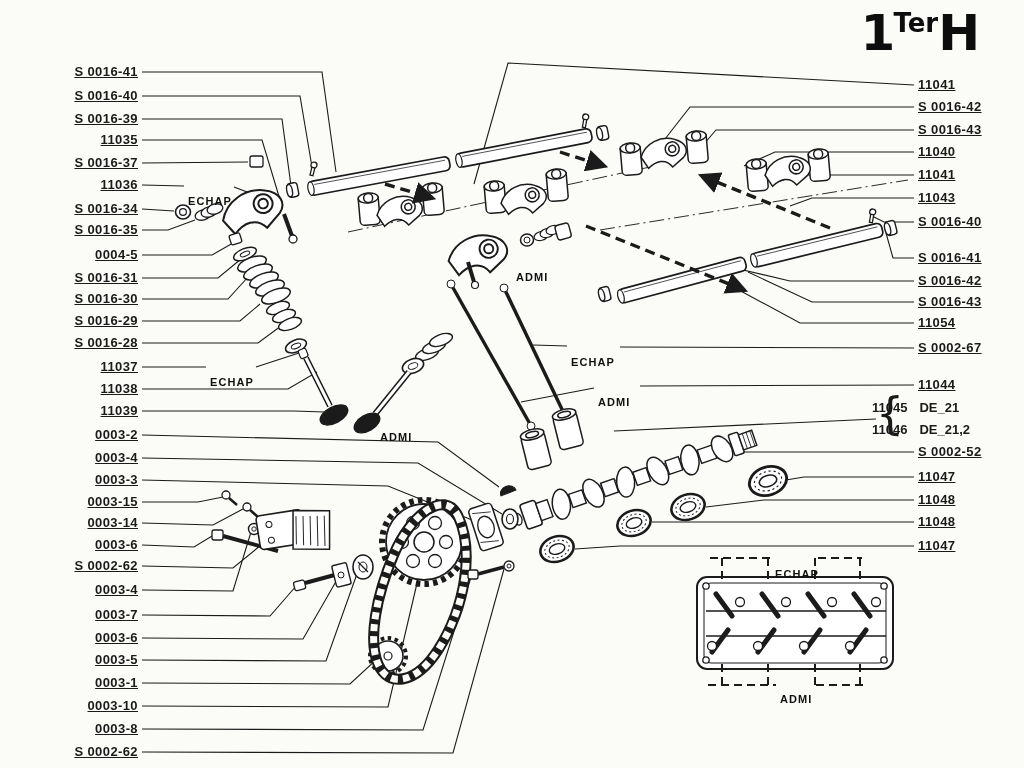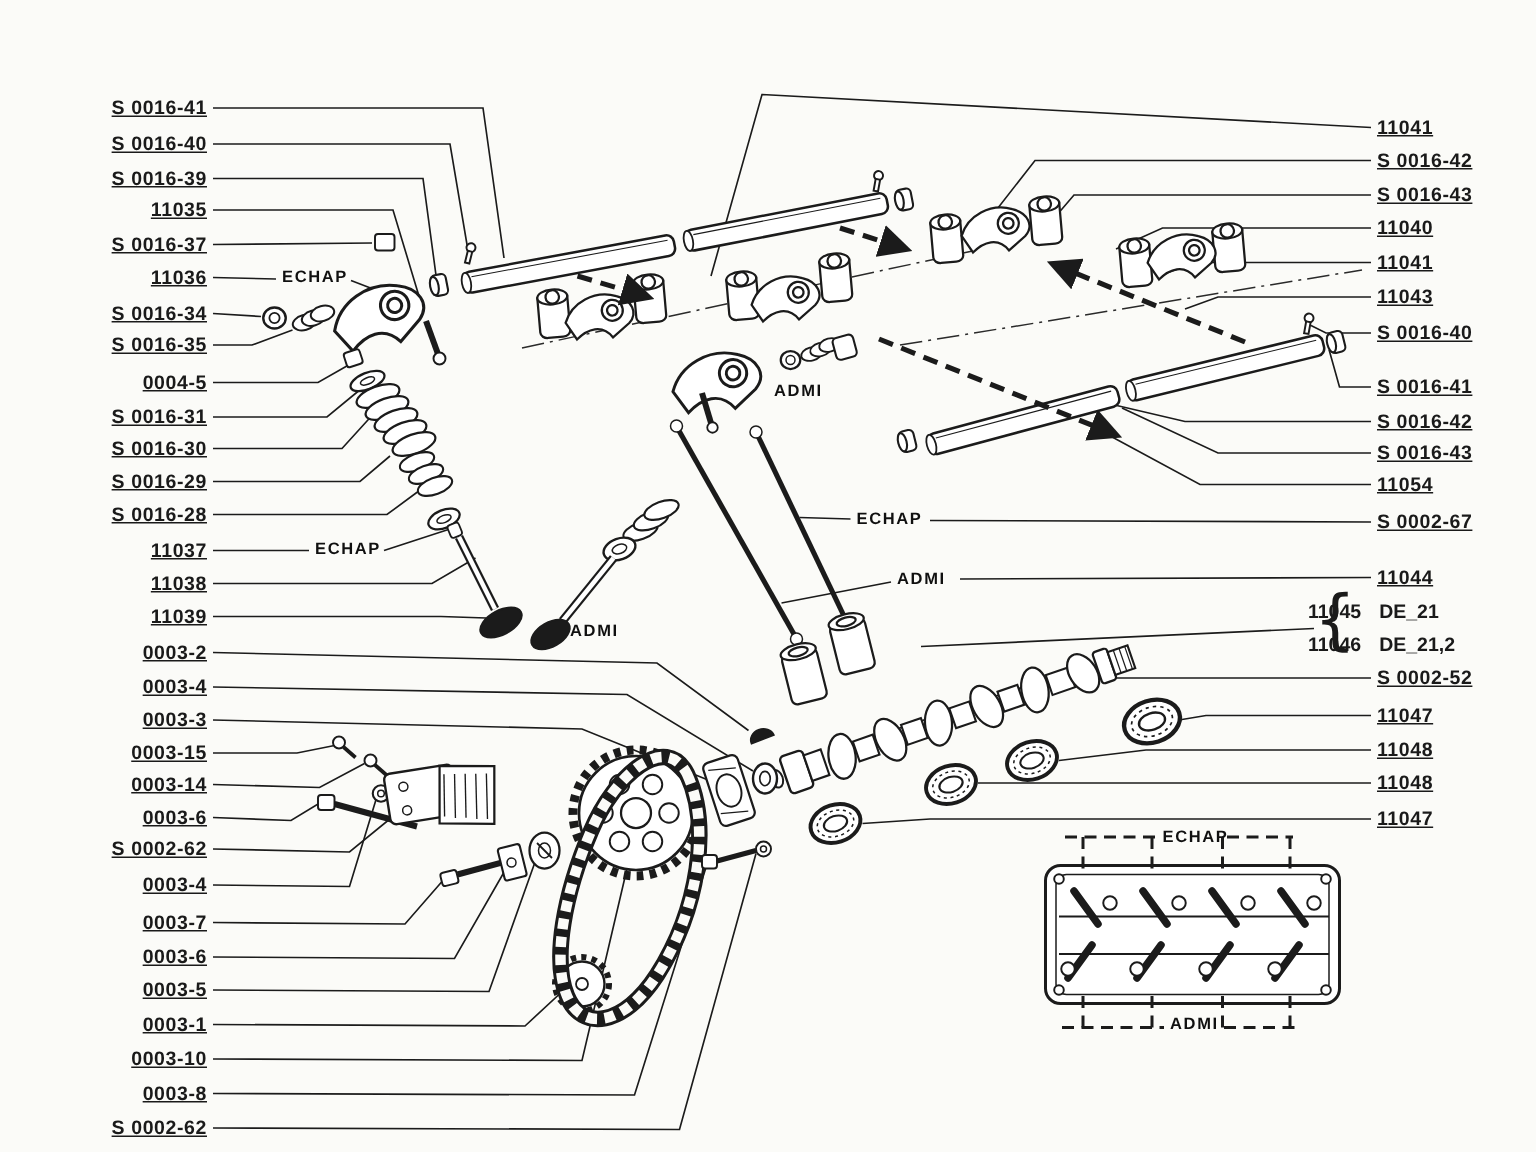--- a/index.html
+++ b/index.html
@@ -5,21 +5,21 @@
   html,body{margin:0;padding:0;}
   body{width:1024px;height:768px;position:relative;background:#fbfbf8;overflow:hidden;
        font-family:"Liberation Sans",sans-serif;}
   #stage{position:absolute;inset:0;width:1024px;height:768px;}
   svg.art{position:absolute;left:0;top:0;}
   .lbl{position:absolute;font:700 13px/17px "Liberation Sans",sans-serif;
        letter-spacing:.4px;color:#1a1a1a;white-space:nowrap;text-decoration:underline;}
   .lblL{right:886px;text-align:right;}
   .lblR{left:918px;text-align:right;}
   .fn{position:absolute;font:700 11px/13px "Liberation Sans",sans-serif;
-      letter-spacing:1.1px;color:#101010;white-space:nowrap;}
+      letter-spacing:1.1px;color:#101010;white-space:nowrap;margin-top:16px;}
   .grp{position:absolute;left:872px;display:flex;gap:12px;
        font:700 13px/17px "Liberation Sans",sans-serif;color:#1a1a1a;white-space:nowrap;}
   .brace{position:absolute;left:876px;top:392px;font:400 44px/44px "DejaVu Sans",sans-serif;
          color:#1a1a1a;}
   .logo{position:absolute;right:46px;top:8px;color:#0d0d0d;white-space:nowrap;}
   .logo .big{font:900 50px/50px "DejaVu Sans",sans-serif;letter-spacing:-2px;}
   .logo .sup{font:900 26px/26px "DejaVu Sans",sans-serif;vertical-align:18px;letter-spacing:0;}
 </style>
 </head>
 <body>
@@ -373,20 +373,23 @@
       <line x1="708" y1="685" x2="776" y2="685"></line>
           <line x1="816" y1="685" x2="864" y2="685"></line>
       <line x1="722" y1="664" x2="722" y2="685"></line>
           <line x1="768" y1="664" x2="768" y2="685"></line>
       <line x1="815" y1="664" x2="815" y2="685"></line>
           <line x1="860" y1="664" x2="860" y2="685"></line>
     </g>
   </g>
 </svg>
 
+<div class="logo">
+  <span class="big">1</span><span class="sup">Ter</span><span class="big">H</span>
+</div>
 
 <div class="lbl lblL" style="top:63px">S 0016-41</div>
 <div class="lbl lblL" style="top:87px">S 0016-40</div>
 <div class="lbl lblL" style="top:110px">S 0016-39</div>
 <div class="lbl lblL" style="top:131px">11035</div>
 <div class="lbl lblL" style="top:154px">S 0016-37</div>
 <div class="lbl lblL" style="top:176px">11036</div>
 <div class="lbl lblL" style="top:200px">S 0016-34</div>
 <div class="lbl lblL" style="top:221px">S 0016-35</div>
 <div class="lbl lblL" style="top:246px">0004-5</div>

